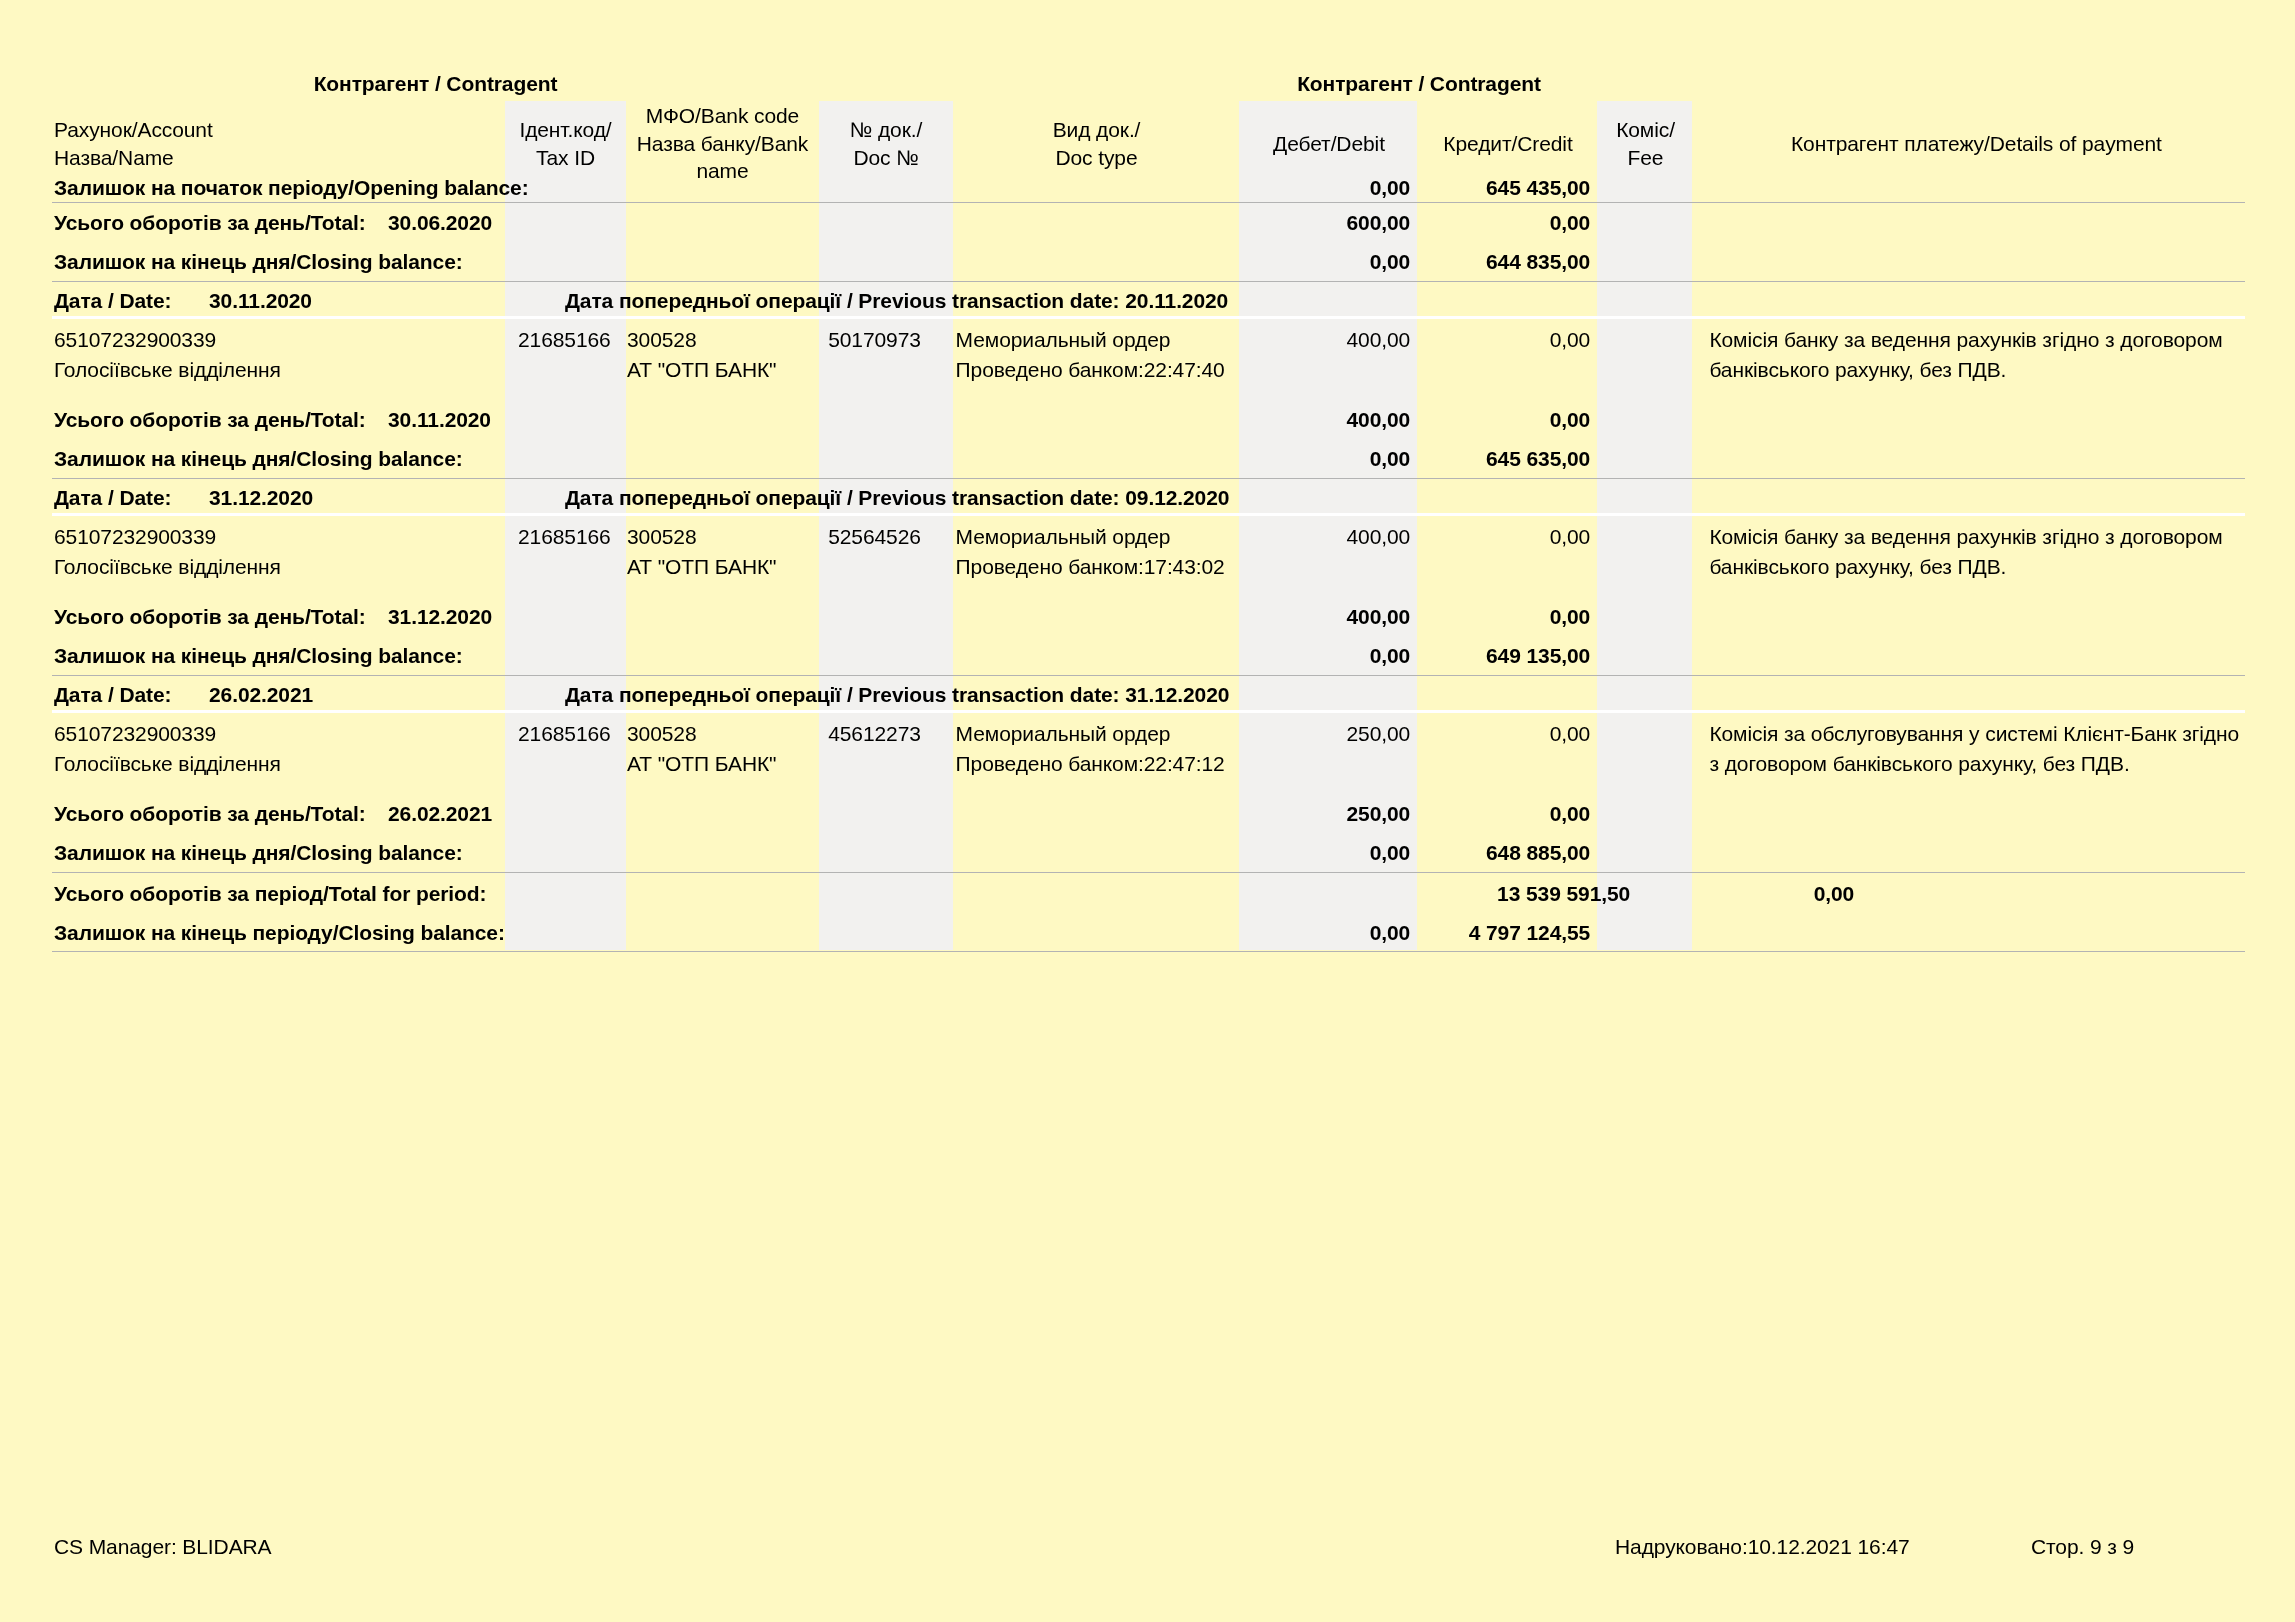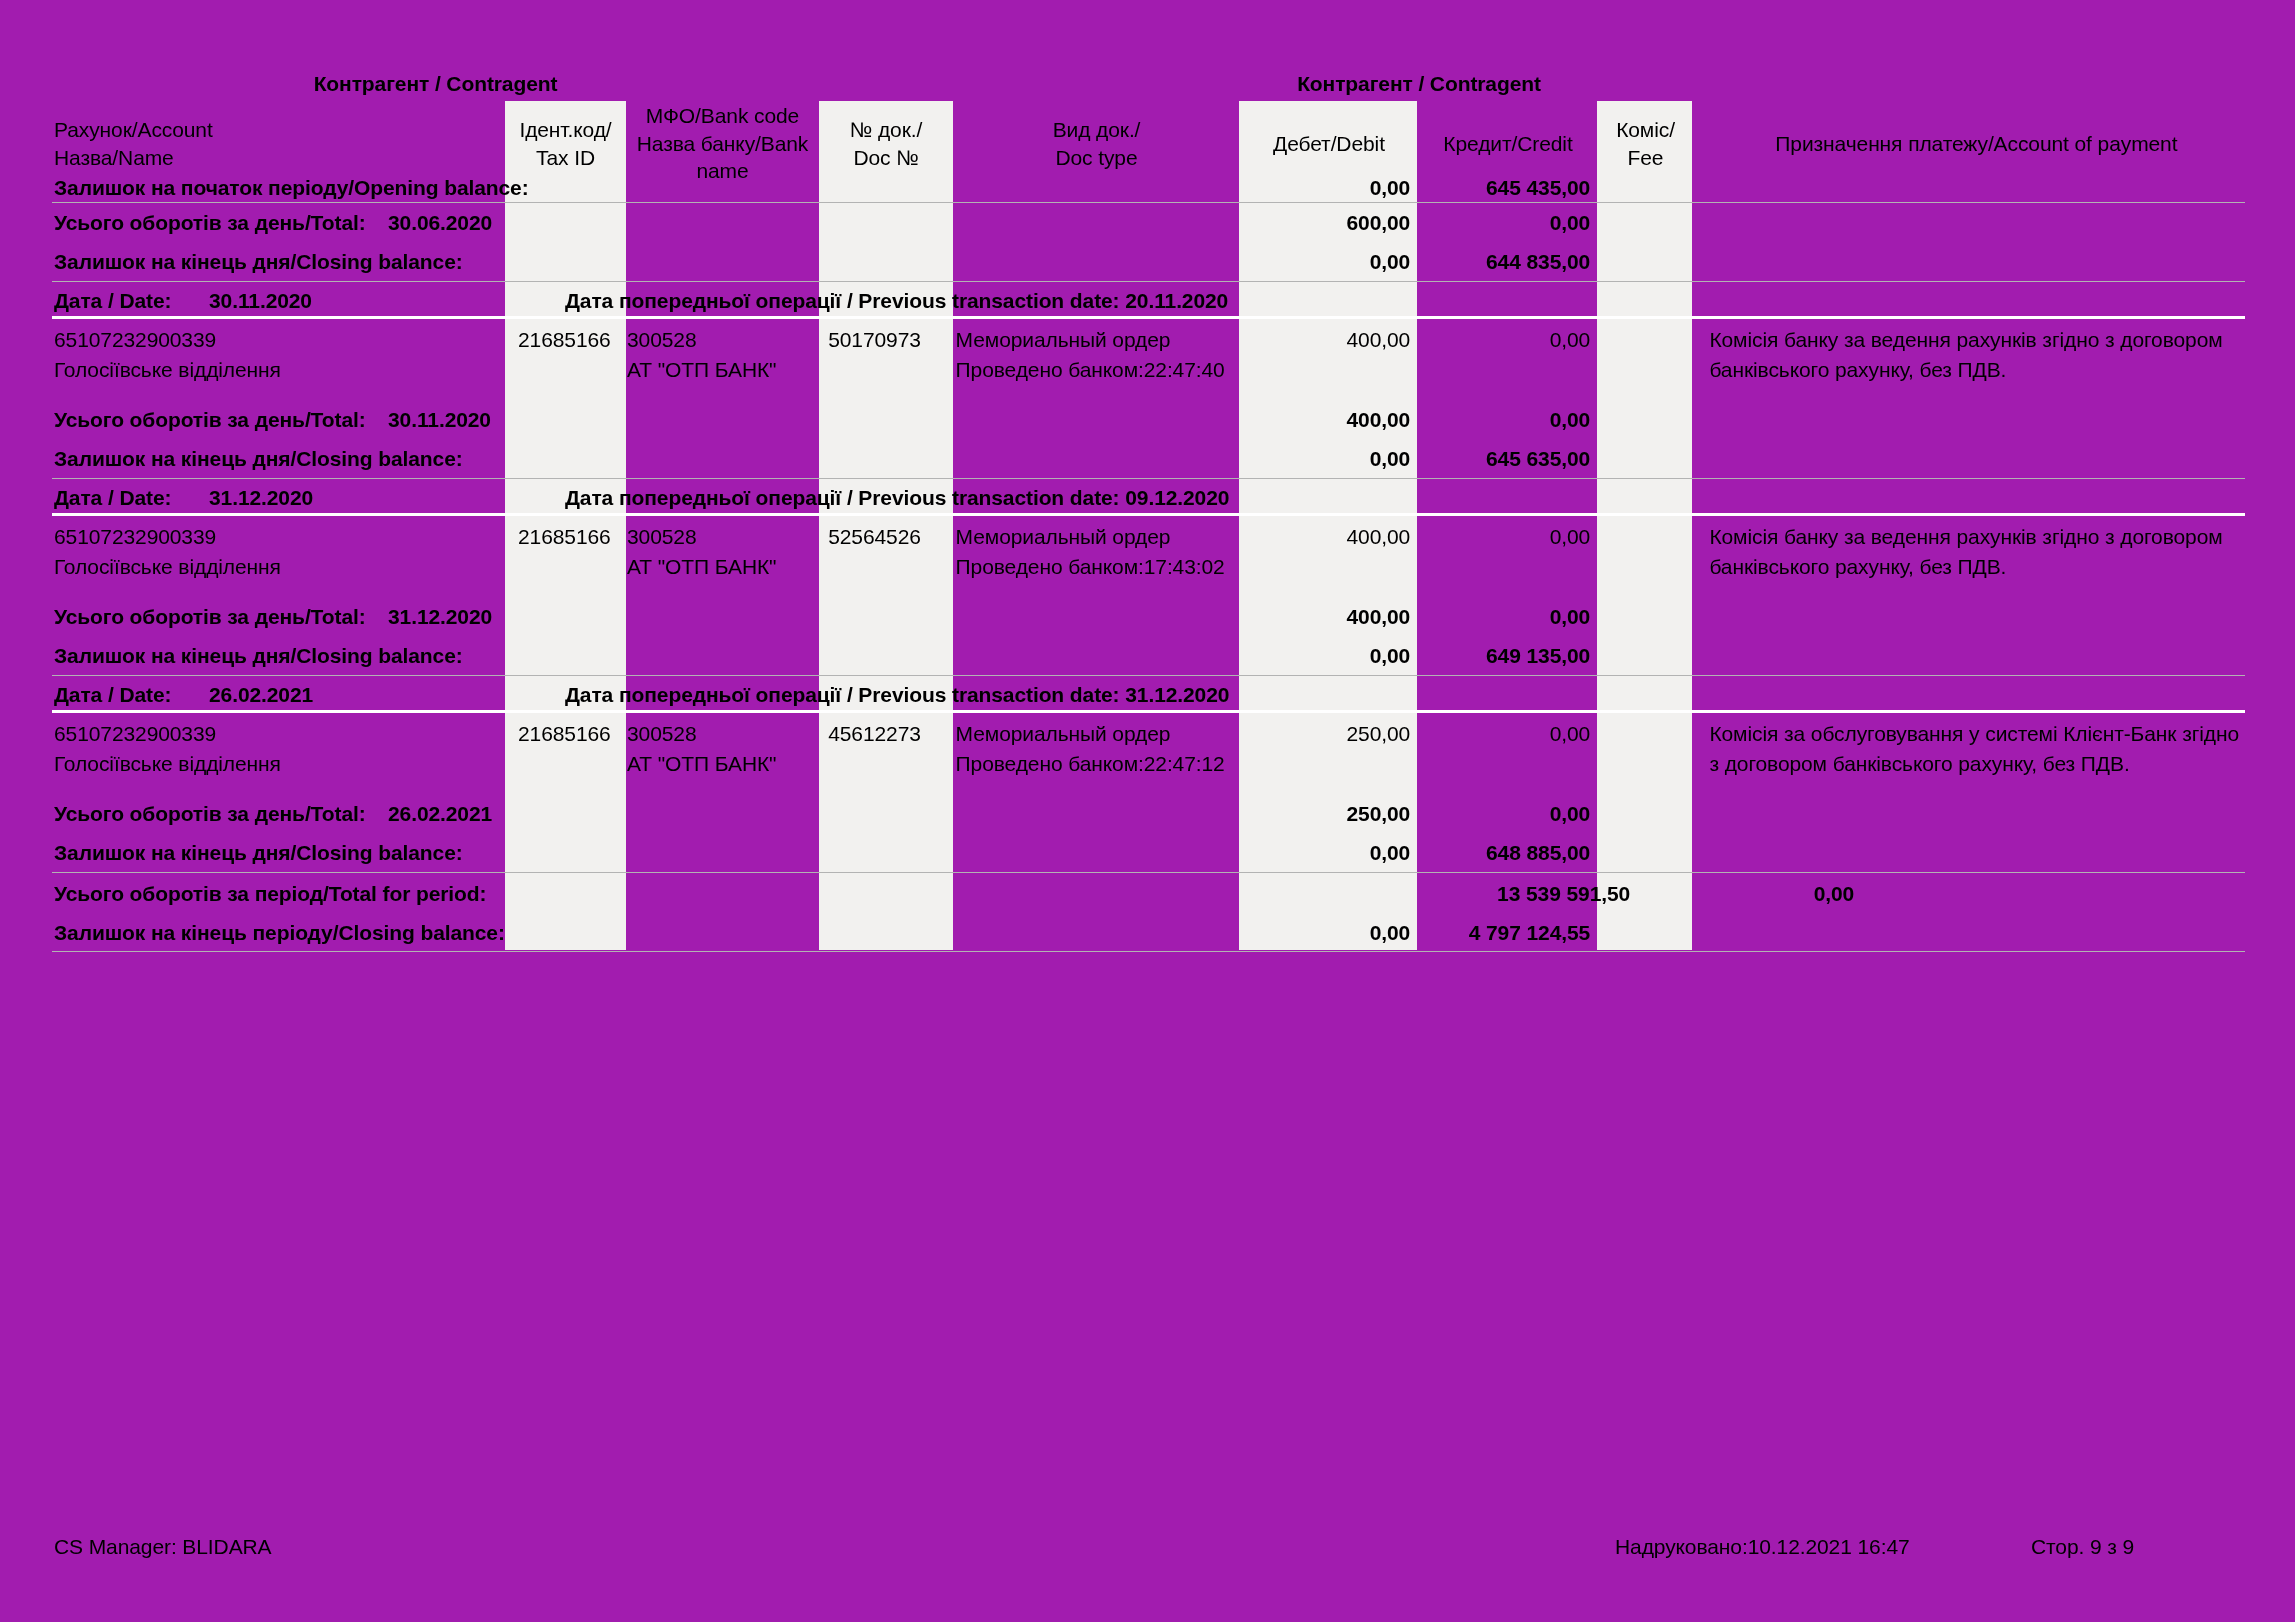--- a/index.html
+++ b/index.html
@@ -1,18 +1,18 @@
 <!DOCTYPE html>
 <html style="font-size:10.5px"><head>
 <meta charset="utf-8">
 <style>
   html,body{margin:0;padding:0;background:#e9e9e9;}
   *{box-sizing:border-box;}
   .page{
-    position:relative;width:2295px;height:1622px;background:#a21caf;
+    position:relative;width:2295px;height:1622px;background:#fef9c3;
     font-family:"Liberation Sans",sans-serif;font-size:21px;color:#000;
     letter-spacing:-0.1px;overflow:hidden;
   }
   .twrap{position:absolute;left:52px;top:65px;width:2193px;}
   .band{position:absolute;top:36px;height:849px;background:#f2f1ef;z-index:0;}
   .band.b2{left:453px;width:121px;}
   .band.b4{left:767px;width:134px;}
   .band.b6{left:1187px;width:178px;}
   .band.b8{left:1545px;width:95px;}
   .row{
@@ -92,21 +92,21 @@
       <div class="cell c5 hd" style="padding-left:0;">
         <div>Вид док./</div>
         <div>Doc type</div>
       </div>
       <div class="cell c6 hd">Дебет/Debit</div>
       <div class="cell c7 hd">Кредит/Credit</div>
       <div class="cell c8 hd">
         <div>Коміс/</div>
         <div>Fee</div>
       </div>
-      <div class="cell c9 hd">Призначення платежу/Account of payment</div>
+      <div class="cell c9 hd">Контрагент платежу/Details of payment</div>
     </div>
 
     <div class="row r-opening hr">
       <div class="cell lbl b">Залишок на початок періоду/Opening balance:</div>
       <div class="cell c6 num b">0,00</div>
       <div class="cell c7 num b">645 435,00</div>
     </div>
 
     <div class="row r-total">
       <div class="cell lbl">

